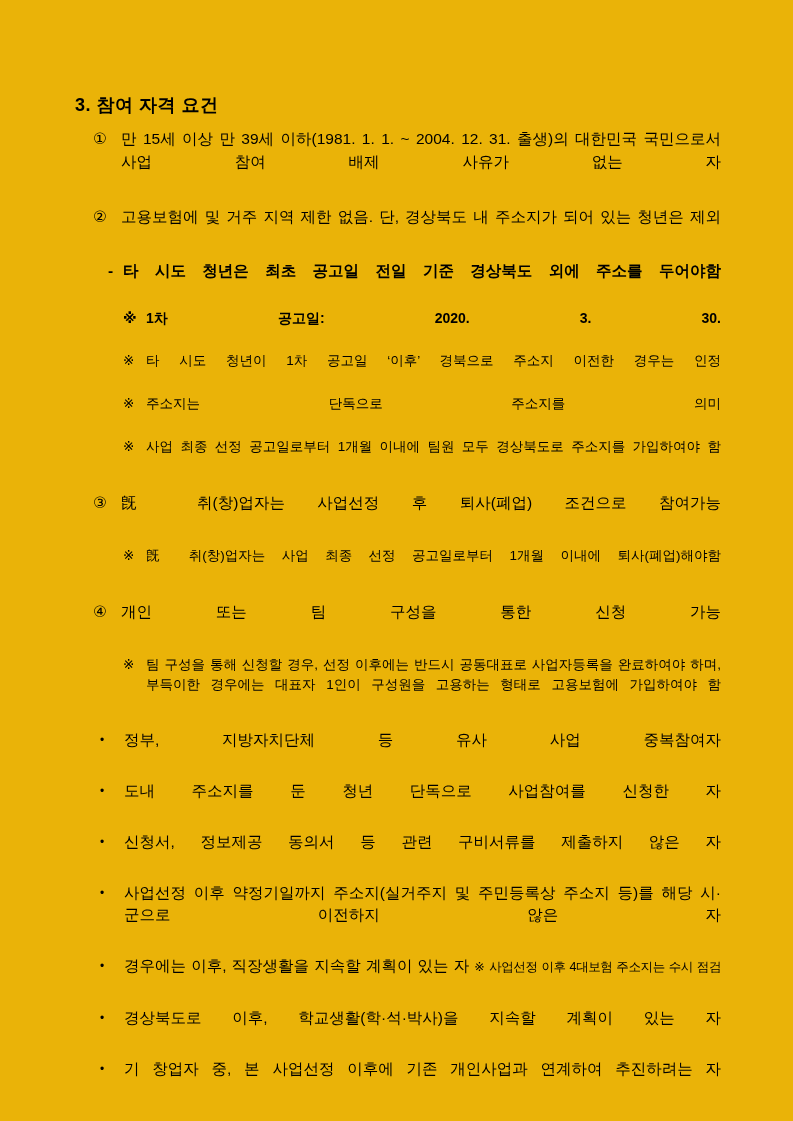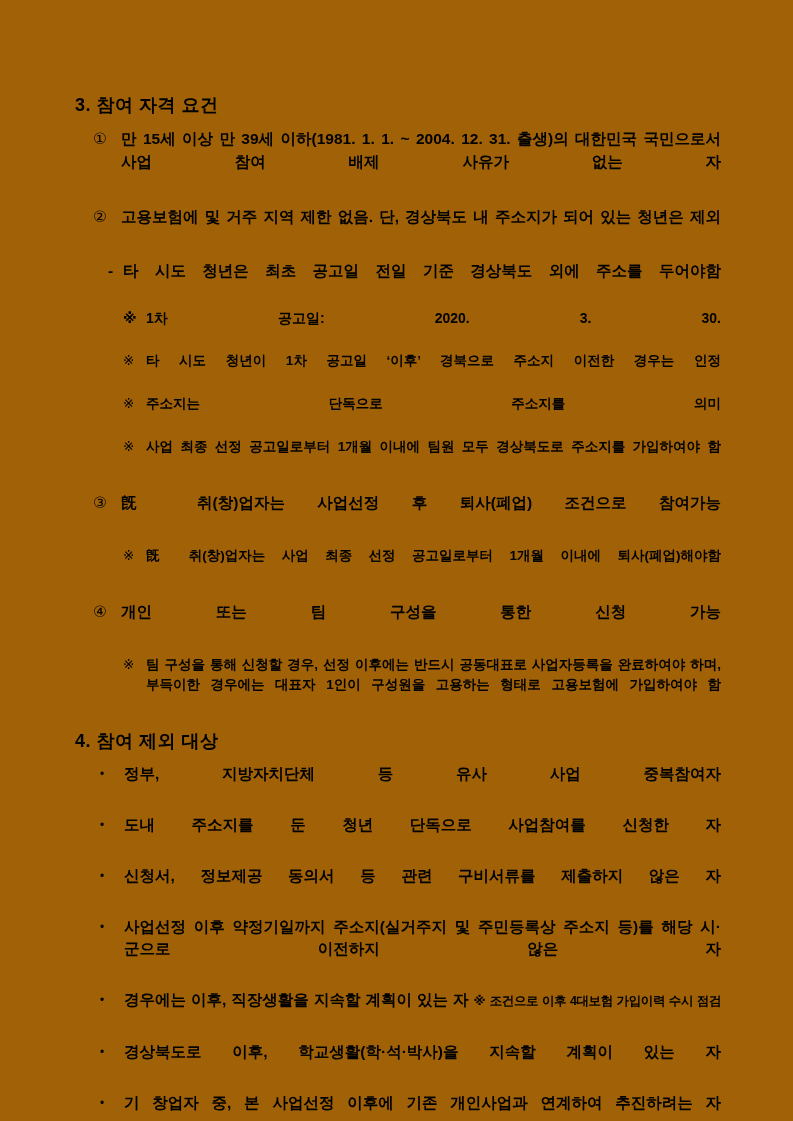--- a/index.html
+++ b/index.html
@@ -1,25 +1,25 @@
 <!DOCTYPE html>
 <html><head>
 <meta charset="utf-8">
 <style>
   html,body{margin:0;padding:0;background:#f0f0f0;}
   .page{
-    width:793px;height:1121px;background:#a16207;margin:0 auto;
+    width:793px;height:1121px;background:#eab308;margin:0 auto;
     box-sizing:border-box;padding:93px 72px 0 75px;
     font-family:"Liberation Sans","DejaVu Sans",sans-serif;
     color:#000;position:relative;overflow:hidden;
   }
   .sec{margin-bottom:14px;}
   .sec-title{font-size:18px;font-weight:bold;letter-spacing:0.5px;margin:0 0 10px 0;}
   .li{display:flex;align-items:flex-start;}
-  .tx{flex:1;text-align:justify;word-break:keep-all;font-weight:bold;}
+  .tx{flex:1;text-align:justify;word-break:keep-all;}
   .tx:after{content:"";display:inline-block;width:100%;}
   
   .num{margin-left:18px;margin-bottom:9px;font-size:15.5px;line-height:23px;}
   .num .mk{flex:0 0 28px;}
   
   .dash{margin-left:33px;margin-bottom:4px;font-size:15.5px;line-height:22px;font-weight:bold;}
   .dash .mk{flex:0 0 15px;}
   
   .note{margin-left:48px;margin-bottom:3px;font-size:13.5px;line-height:20px;}
   .note .mk{flex:0 0 23px;}
@@ -87,41 +87,40 @@
       <span class="mk">④</span>
       <span class="tx">개인 또는 팀 구성을 통한 신청 가능</span>
     </div>
     <div class="li note">
       <span class="mk">※</span>
       <span class="tx">팀 구성을 통해 신청할 경우, 선정 이후에는 반드시 공동대표로 사업자등록을 완료하여야 하며, 부득이한 경우에는 대표자 1인이 구성원을 고용하는 형태로 고용보험에 가입하여야 함</span>
     </div>
   </div>
 
   <div class="sec">
-    <h2 class="sec-title">4. 참여 제외 대상</h2>
 
     <div class="li bullet">
       <span class="mk">•</span>
       <span class="tx">정부, 지방자치단체 등 유사 사업 중복참여자</span>
     </div>
     <div class="li bullet">
       <span class="mk">•</span>
       <span class="tx">도내 주소지를 둔 청년 단독으로 사업참여를 신청한 자</span>
     </div>
     <div class="li bullet">
       <span class="mk">•</span>
       <span class="tx">신청서, 정보제공 동의서 등 관련 구비서류를 제출하지 않은 자</span>
     </div>
     <div class="li bullet">
       <span class="mk">•</span>
       <span class="tx">사업선정 이후 약정기일까지 주소지(실거주지 및 주민등록상 주소지 등)를 해당 시·군으로 이전하지 않은 자</span>
     </div>
     <div class="li bullet">
       <span class="mk">•</span>
-      <span class="tx"><span>경우에는 이후, 직장생활을 지속할 계획이 있는 자</span> <span class="inline-note">※ 조건으로 이후 4대보험 가입이력 수시 점검</span></span>
+      <span class="tx"><span>경우에는 이후, 직장생활을 지속할 계획이 있는 자</span> <span class="inline-note">※ 사업선정 이후 4대보험 주소지는 수시 점검</span></span>
     </div>
     <div class="li bullet">
       <span class="mk">•</span>
       <span class="tx">경상북도로 이후, 학교생활(학·석·박사)을 지속할 계획이 있는 자</span>
     </div>
     <div class="li bullet">
       <span class="mk">•</span>
       <span class="tx">기 창업자 중, 본 사업선정 이후에 기존 개인사업과 연계하여 추진하려는 자</span>
     </div>
 

